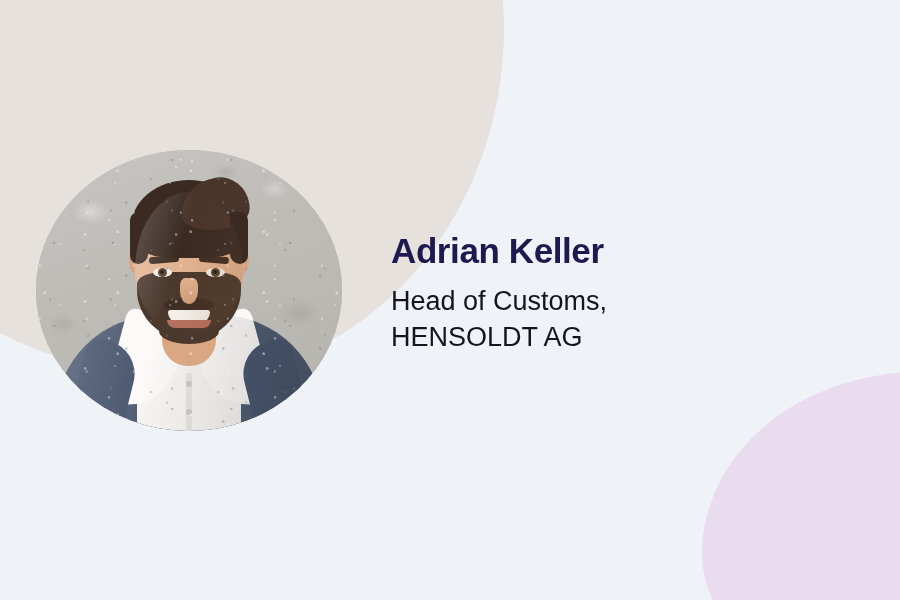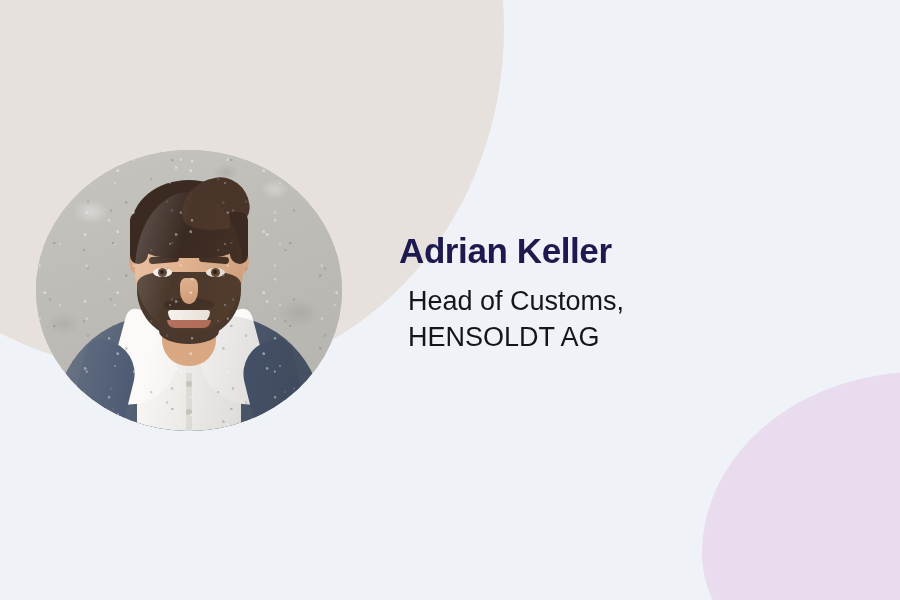--- a/index.html
+++ b/index.html
@@ -323,34 +323,34 @@
     left: 50%; margin-left: -30px;
     top: 168px;
     width: 60px; height: 26px;
     background: #4a382c;
     border-radius: 0 0 50% 50%;
   }
 
   
   #text-block {
     position: absolute;
-    left: 399px;
+    left: 391px;
     top: 231px;
     width: 420px;
   }
   #person-name {
     margin: 0;
     font-size: 35px;
     font-weight: bold;
     letter-spacing: -0.4px;
     color: #1e1a4f;
     line-height: 1.16;
   }
   #person-role {
-    margin: 12px 0 0 9px;
+    margin: 12px 0 0 0;
     font-size: 27px;
     font-weight: normal;
     color: #16161a;
     line-height: 1.33;
     white-space: pre-line;
   }
 </style>
 </head>
 <body>
 

